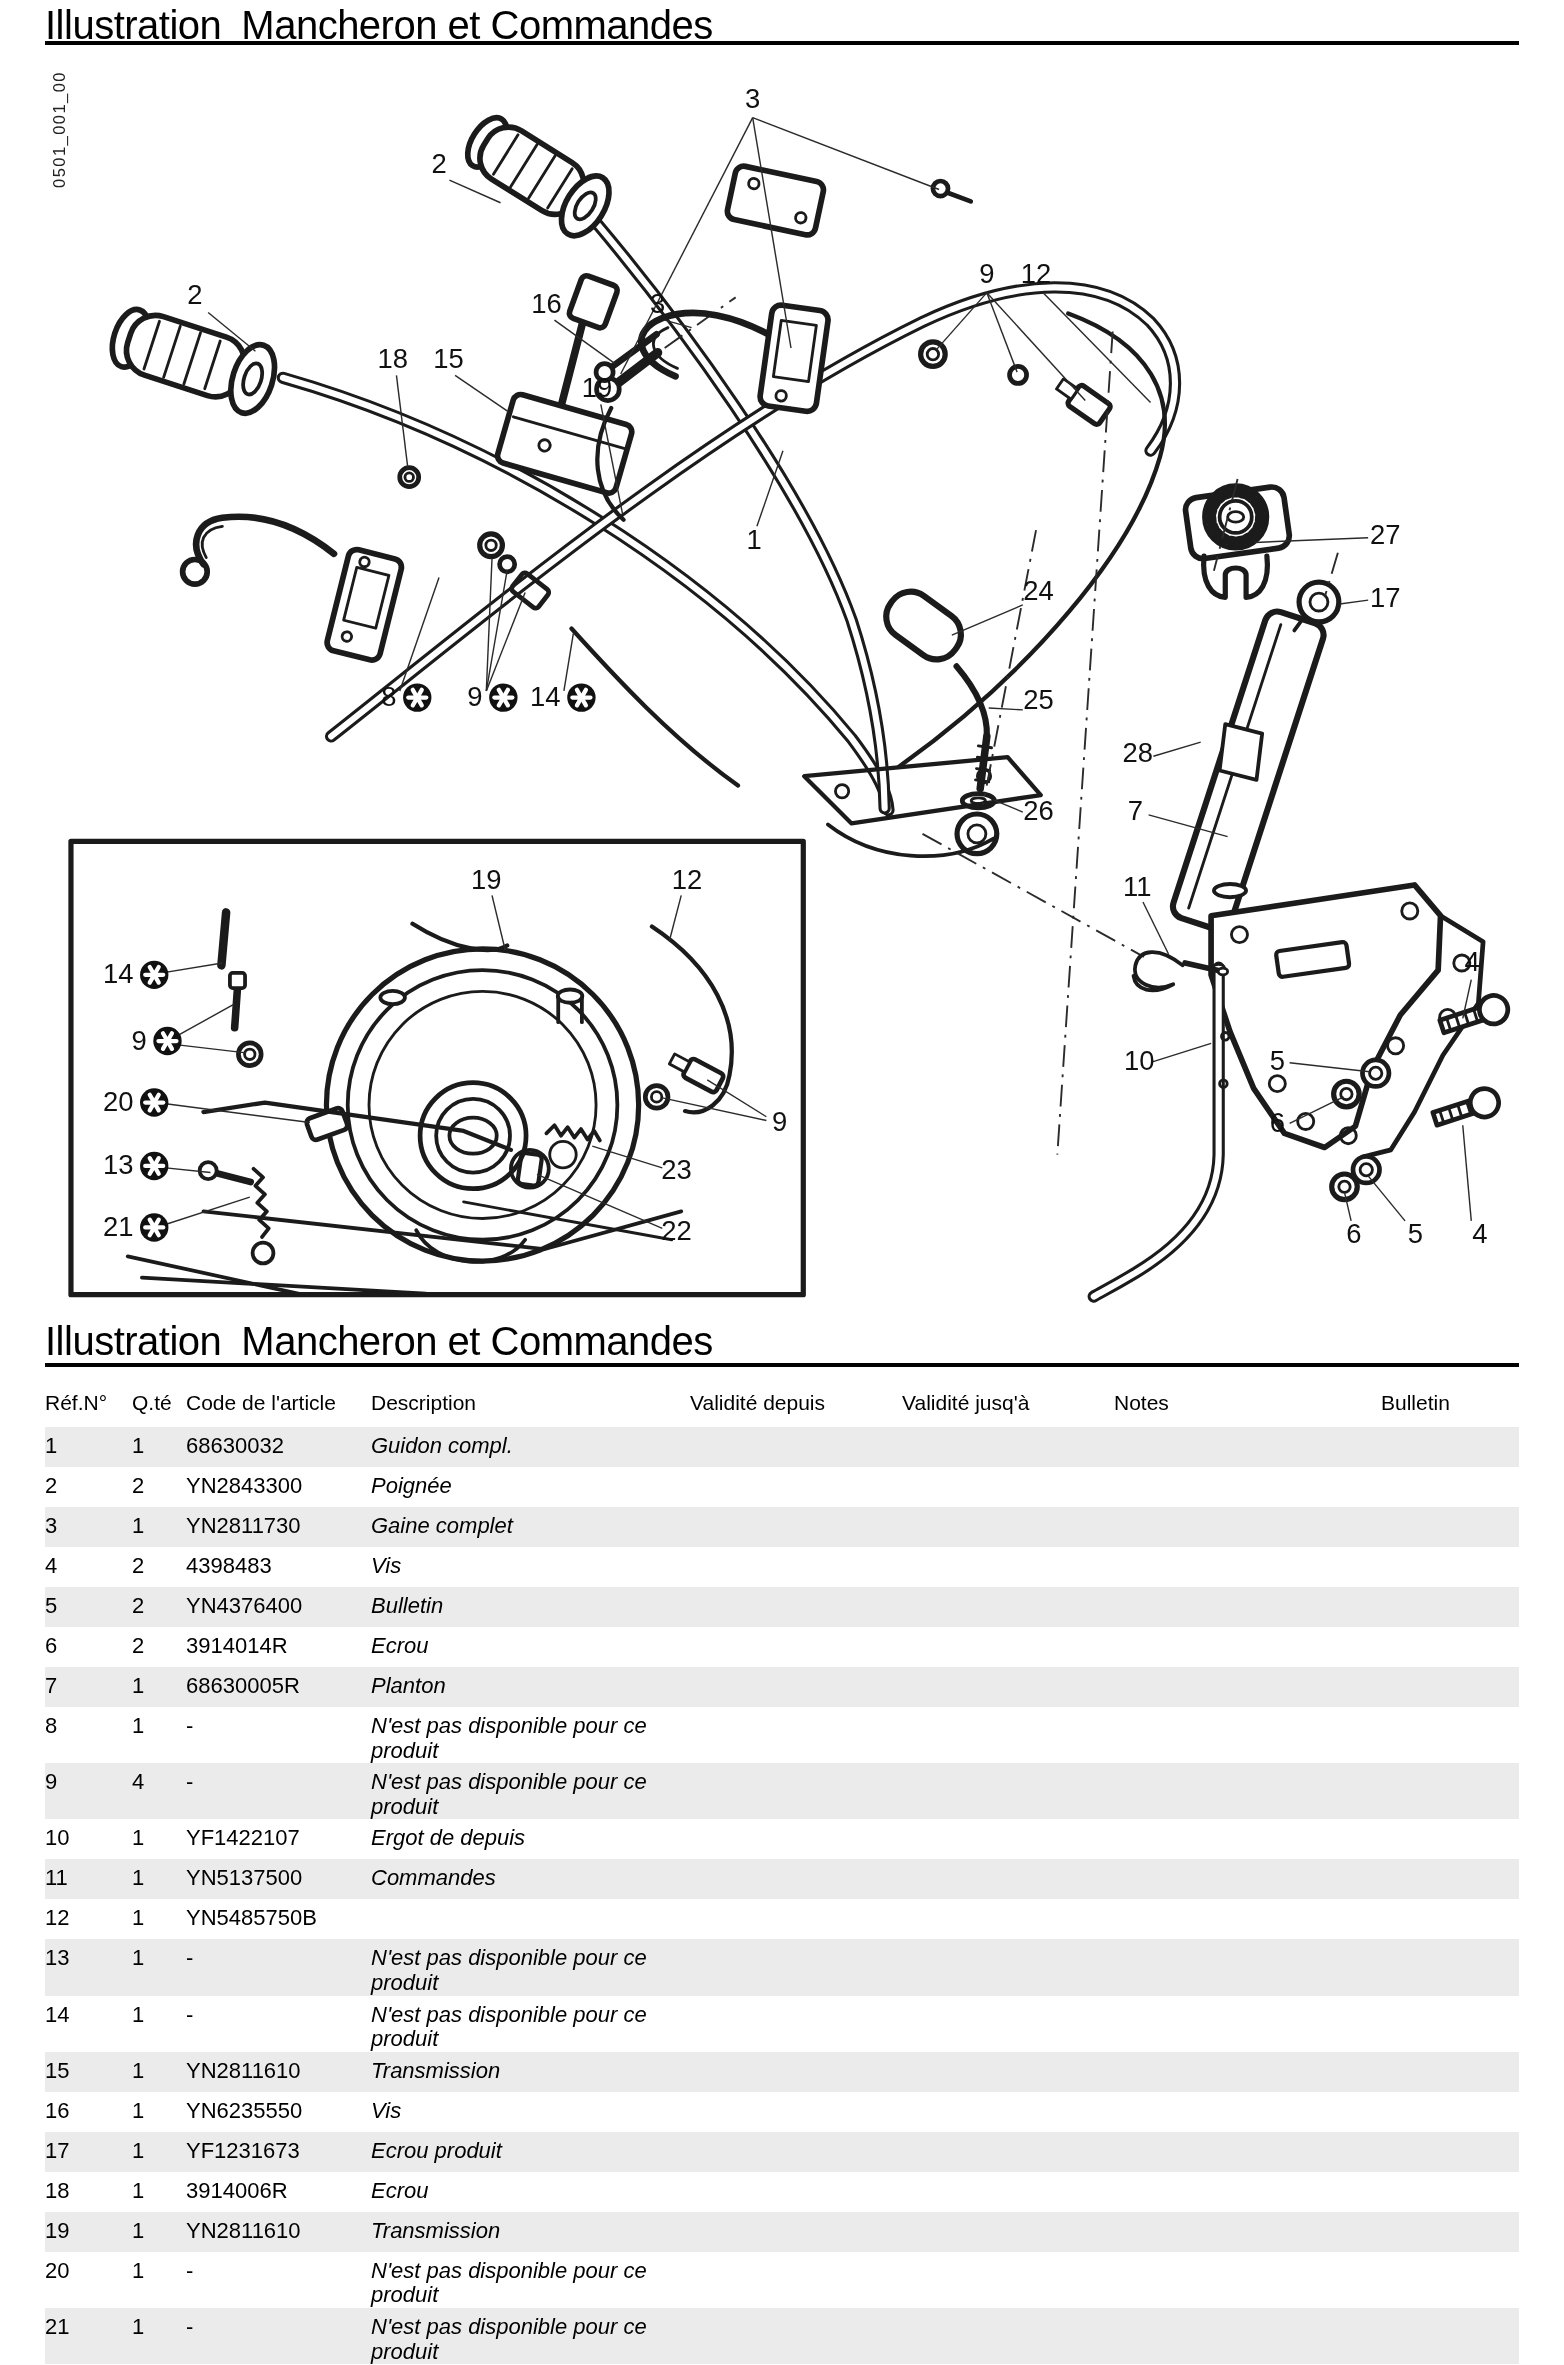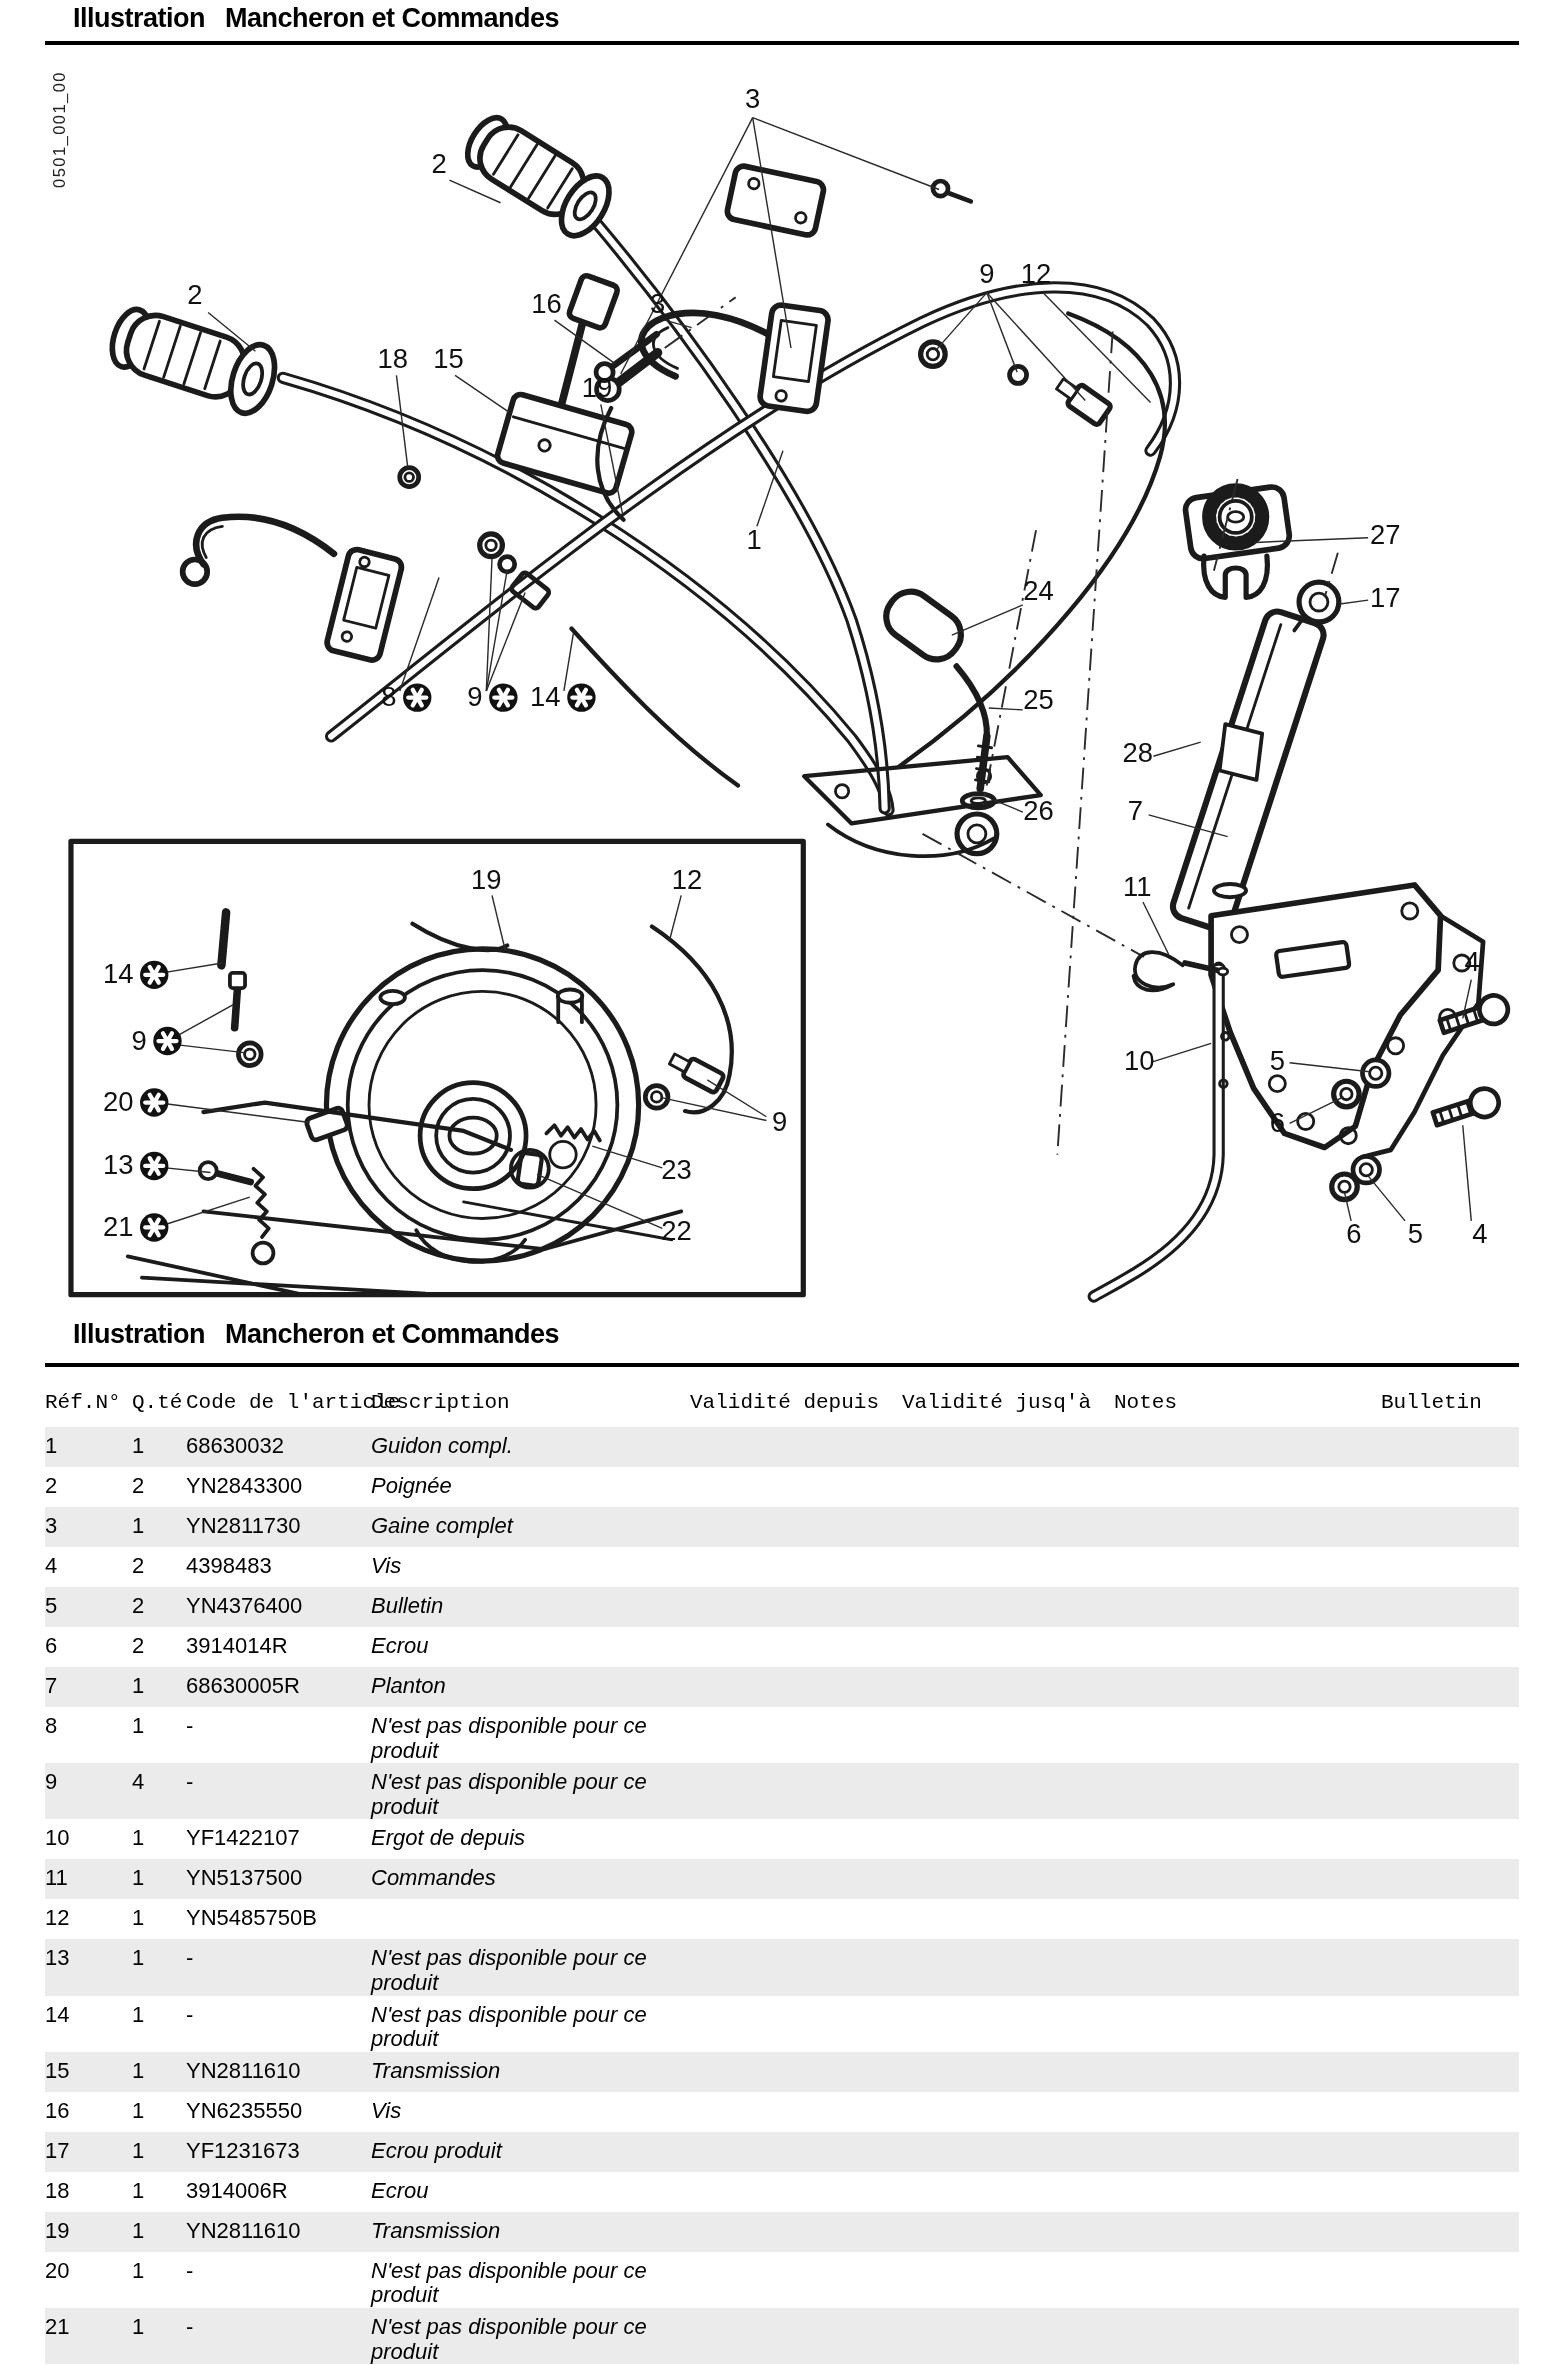--- a/index.html
+++ b/index.html
@@ -1,21 +1,21 @@
 <!DOCTYPE html>
 <html style="font-size:7.6px"><head>
 <meta charset="utf-8">
 <style>
   html,body{margin:0;padding:0;background:#fff;}
   body{width:1564px;height:2690px;position:relative;overflow:hidden;
        font-family:"Liberation Sans","DejaVu Sans",sans-serif;color:#000;}
   #page{position:absolute;inset:0;background:#fff;}
 
-  .pg-title{position:absolute;left:45px;font-weight:700;font-size:27px;letter-spacing:-0.5px;
-            white-space:nowrap;z-index:3;margin-left:28px;}
+  .pg-title{position:absolute;left:45px;font-weight:400;font-size:40px;letter-spacing:-0.5px;
+            white-space:nowrap;z-index:3;}
   .pg-title .gap{display:inline-block;width:20px;}
   #title1{top:2.8px;}
   #title2{top:1319px;}
   .rule{position:absolute;left:45px;width:1474px;height:4.3px;background:#000;z-index:3;}
   #rule1{top:41px;}
   #rule2{top:1363px;}
 
   #doc-code{position:absolute;left:50px;top:188px;transform:rotate(-90deg);
             transform-origin:0 0;font-size:16.6px;letter-spacing:1.4px;color:#222;z-index:3;}
 
@@ -29,21 +29,21 @@
   .ti{stroke:#fff;stroke-width:13;fill:none;stroke-linecap:round;}
   .cable{stroke:#1b1b1b;stroke-width:9;fill:none;stroke-linecap:round;}
   .dashdot{stroke:#2b2b2b;stroke-width:4;fill:none;stroke-dasharray:46 16 6 16;}
   .leader{stroke:#2b2b2b;stroke-width:3;fill:none;}
   .co{font:58px "Liberation Sans","DejaVu Sans",sans-serif;fill:#111;}
 
   
   #tablewrap{position:absolute;left:45px;top:1382px;width:1474px;z-index:2;}
   .trow{display:grid;grid-template-columns:87px 54px 185px 319px 212px 212px 267px 138px;
         box-sizing:border-box;align-items:start;}
-  #thead{min-height:45px;padding-top:8.5px;font-size:21px;font-family:Liberation Mono, monospace;}
+  #thead{min-height:45px;padding-top:8.5px;font-size:21px;}
   #thead>div{white-space:nowrap;}
   .drow{min-height:40px;padding-top:7px;font-size:22px;line-height:24.6px;}
   .drow.shade{background:#ebebeb;}
   .c-desc{padding-right:19px;font-style:italic;}
   .cell{overflow:visible;}
 </style>
 </head>
 <body>
 
 <div id="page">

